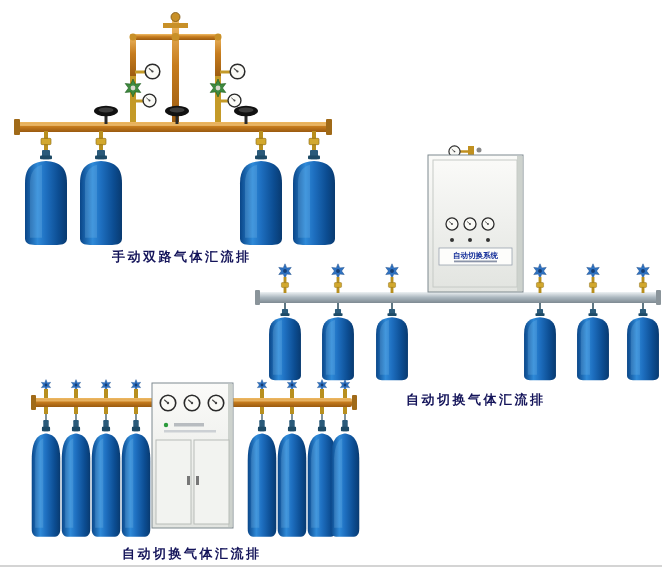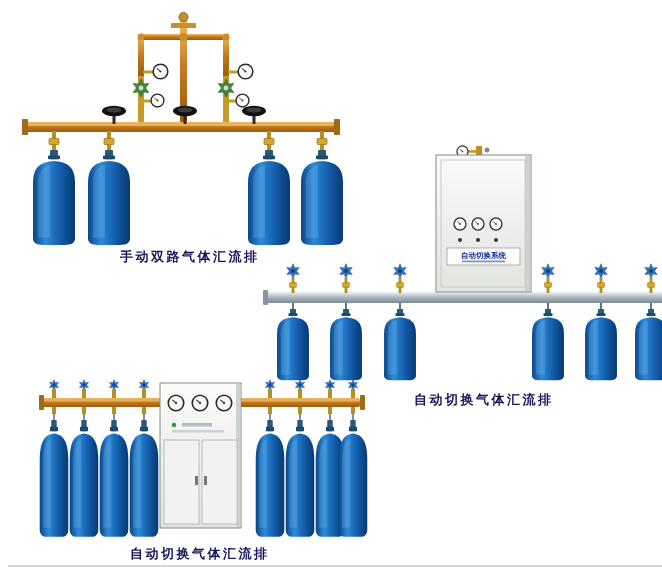--- a/index.html
+++ b/index.html
@@ -3,21 +3,21 @@
 <meta charset="utf-8">
 <style>
   * { margin:0; padding:0; box-sizing:border-box; }
   html,body { width:662px; height:572px; }
   body {
     background:#ffffff;
     font-family:"Liberation Sans", sans-serif;
     position:relative;
     overflow:hidden;
   }
-  .canvas { position:absolute; left:8px; top:0; width:526px; height:572px; background:var(--page-bg,#ffffff); }
+  .canvas { position:absolute; left:0; top:0; width:526px; height:572px; background:var(--page-bg,#ffffff); }
   .product { position:absolute; }
   .product svg { display:block; }
   .caption {
     position:absolute;
     font-weight:bold;
     font-size:13px;
     letter-spacing:2.5px;
     color:var(--caption,#14145a);
     white-space:nowrap;
   }

